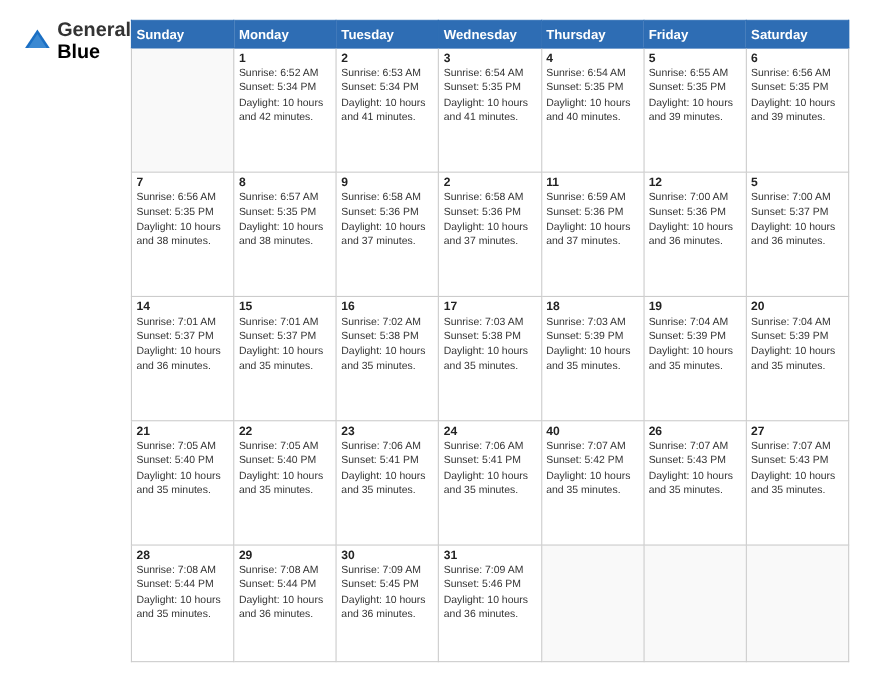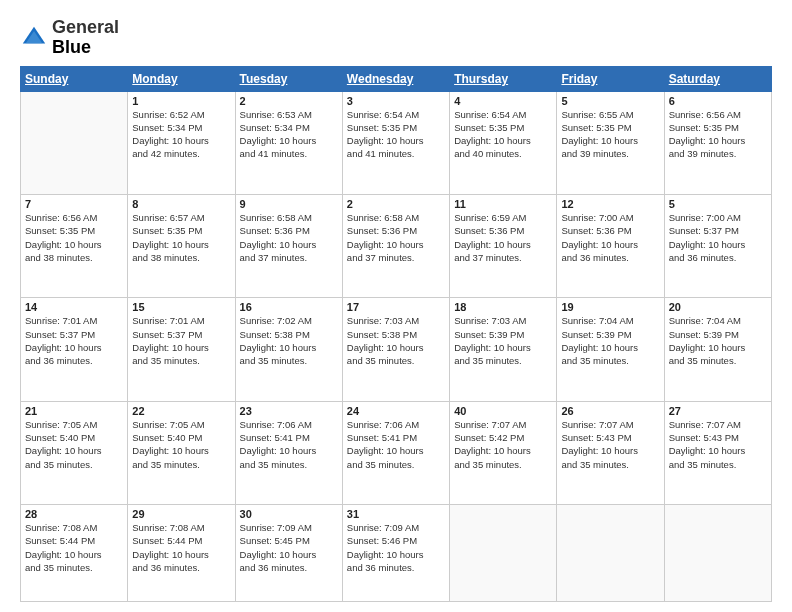--- a/index.html
+++ b/index.html
@@ -8,21 +8,21 @@
       background: #fff;
       width: 792px;
       height: 612px;
       overflow: hidden;
     }
     .page {
       width: 792px;
       height: 612px;
       padding: 18px 20px 10px 20px;
       display: flex;
-      flex-direction: column;
+      flex-direction: row;
     }
     .header {
       display: flex;
       align-items: flex-start;
       justify-content: space-between;
       margin-bottom: 8px;
     }
     .logo {
       display: flex;
       align-items: center;
@@ -60,21 +60,20 @@
       table-layout: fixed;
     }
     .calendar th {
       background-color: #2e6db4;
       color: #fff;
       font-size: 12px;
       font-weight: bold;
       padding: 5px 4px;
       border: 1px solid #2e6db4;
       text-align: left;
-      text-decoration: underline;
     }
     .calendar td {
       border: 1px solid #ccc;
       vertical-align: top;
       padding: 3px 4px;
       font-size: 9.5px;
       color: #333;
       height: 78px;
     }
     .calendar tr:last-child td {

